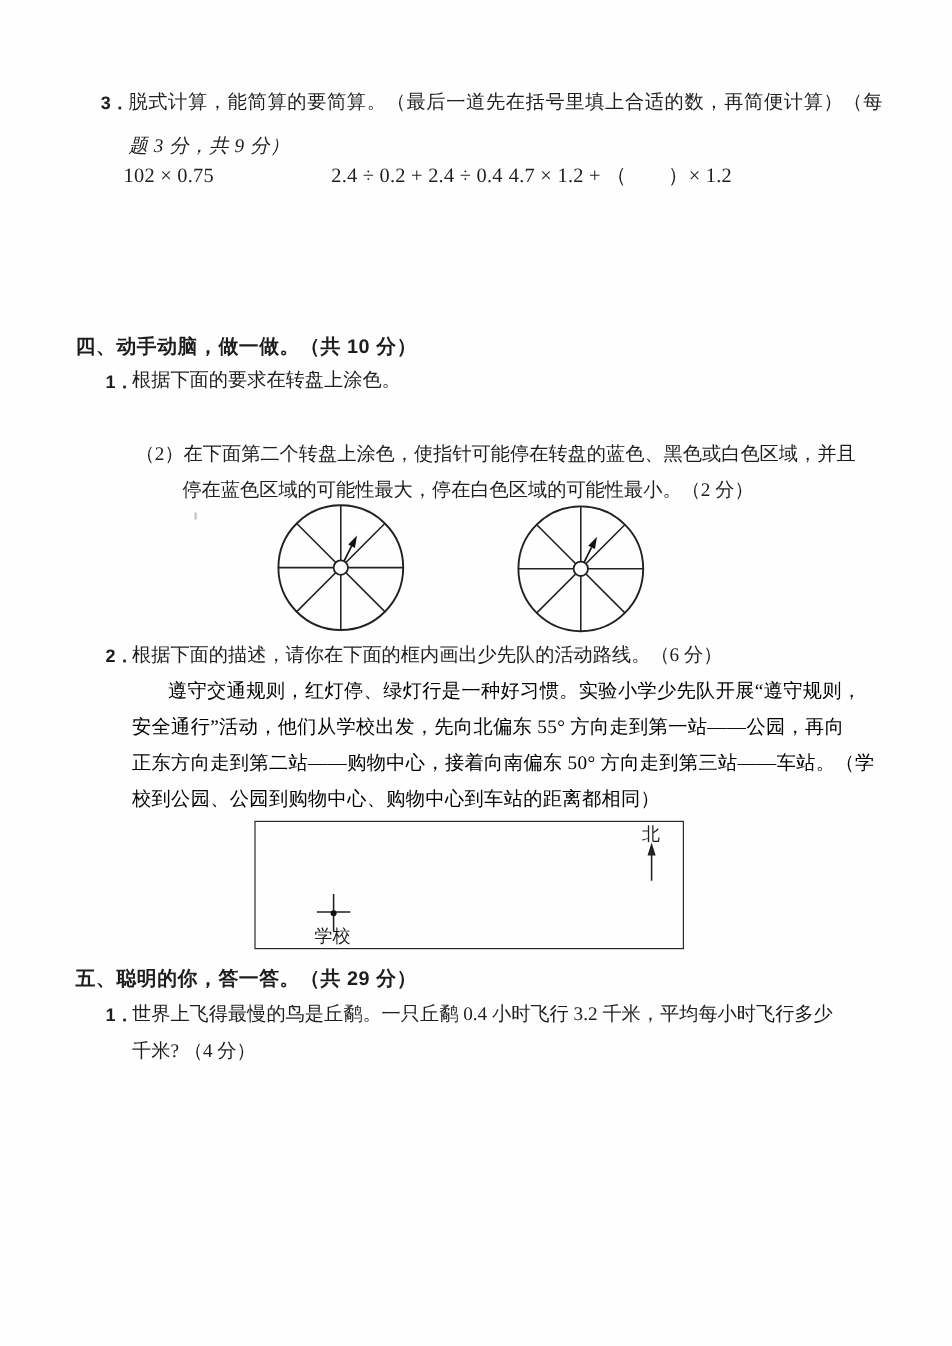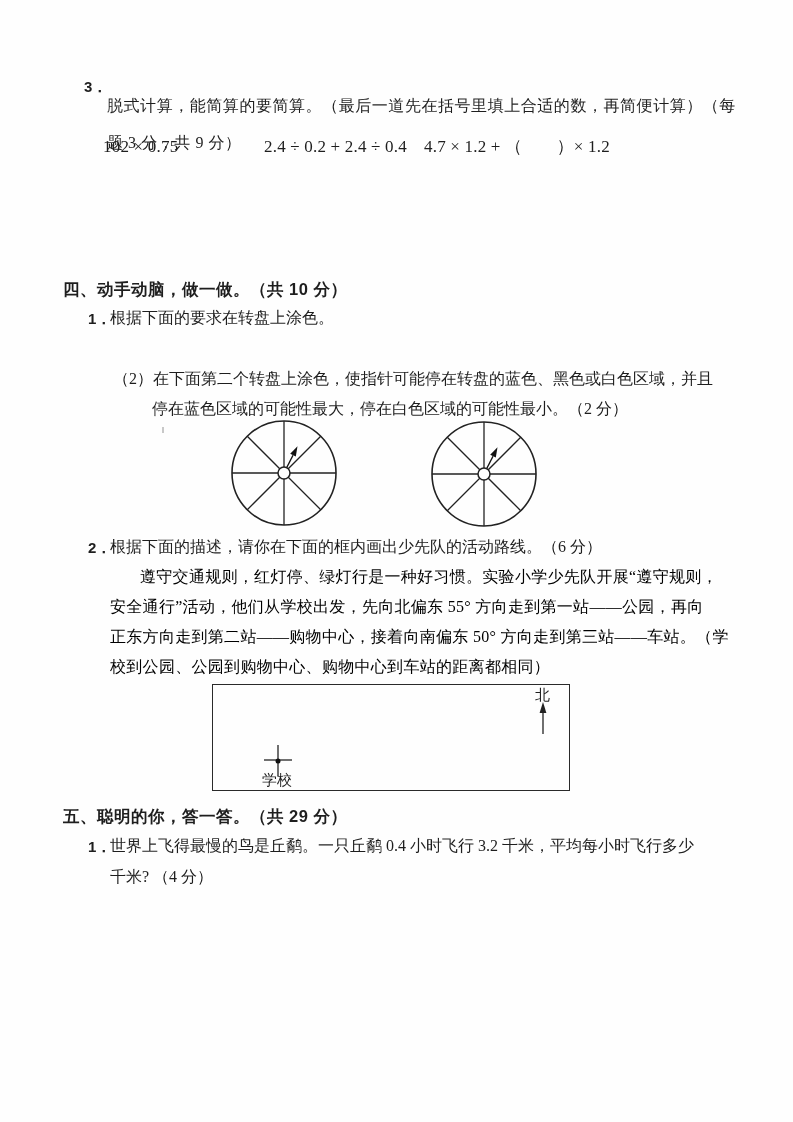--- a/index.html
+++ b/index.html
@@ -18,40 +18,40 @@
   }
   .num{
     font-family:"Liberation Sans","DejaVu Sans",sans-serif;
     font-weight:bold;font-size:15px;
   }
   .heading{
     font-family:"Liberation Sans","DejaVu Sans",sans-serif;
     font-weight:bold;font-size:16.5px;letter-spacing:0.5px;
   }
   .expr{font-size:17px;letter-spacing:0.2px;}
-  .sp1{letter-spacing:0.55px;margin-top:20px;}
+  .sp1{letter-spacing:0.55px;}
   .kai{letter-spacing:0.3px;color:#000000;}
   .map-box{
     position:absolute;left:212px;top:684px;width:356px;height:105px;
     border:1.5px solid #2a2a2a;background:transparent;
   }
   .map-label{position:absolute;font-size:15px;white-space:nowrap;color:#1e1e1e;}
   svg{display:block;}
   .speck{position:absolute;left:162px;top:427px;width:2px;height:6px;background:#888;opacity:.45;}
 </style>
 </head>
 <body>
 
 <div class="page">
 
   <div class="line num" style="left:84px;top:77px;">3．</div>
   <div class="line sp1" style="left:107px;top:76px;">脱式计算，能简算的要简算。（最后一道先在括号里填上合适的数，再简便计算）（每</div>
-  <div class="line sp1" style="left:107px;top:113px;">题 3 分，共 9 分）</div>
+  <div class="line sp1" style="left:107px;top:113px;font-style:italic;">题 3 分，共 9 分）</div>
   <div class="line expr" style="left:103px;top:137px;">102 × 0.75</div>
-  <div class="line expr" style="left:264px;top:137px;">2.4 ÷ 0.2 + 2.4 ÷ 0.4</div>
+  <div class="line expr" style="left:276px;top:137px;">2.4 ÷ 0.2 + 2.4 ÷ 0.4</div>
   <div class="line expr" style="left:424px;top:137px;">4.7 × 1.2 + （　　）× 1.2</div>
 
   <div class="line heading" style="left:63px;top:279px;">四、动手动脑，做一做。（共 10 分）</div>
 
   <div class="line num" style="left:88px;top:309px;">1．</div>
   <div class="line" style="left:110px;top:308px;">根据下面的要求在转盘上涂色。</div>
   <div class="line" style="left:113px;top:369px;">（2）在下面第二个转盘上涂色，使指针可能停在转盘的蓝色、黑色或白色区域，并且</div>
   <div class="line" style="left:152px;top:399px;">停在蓝色区域的可能性最大，停在白色区域的可能性最小。（2 分）</div>
 
   <div class="speck"></div>

